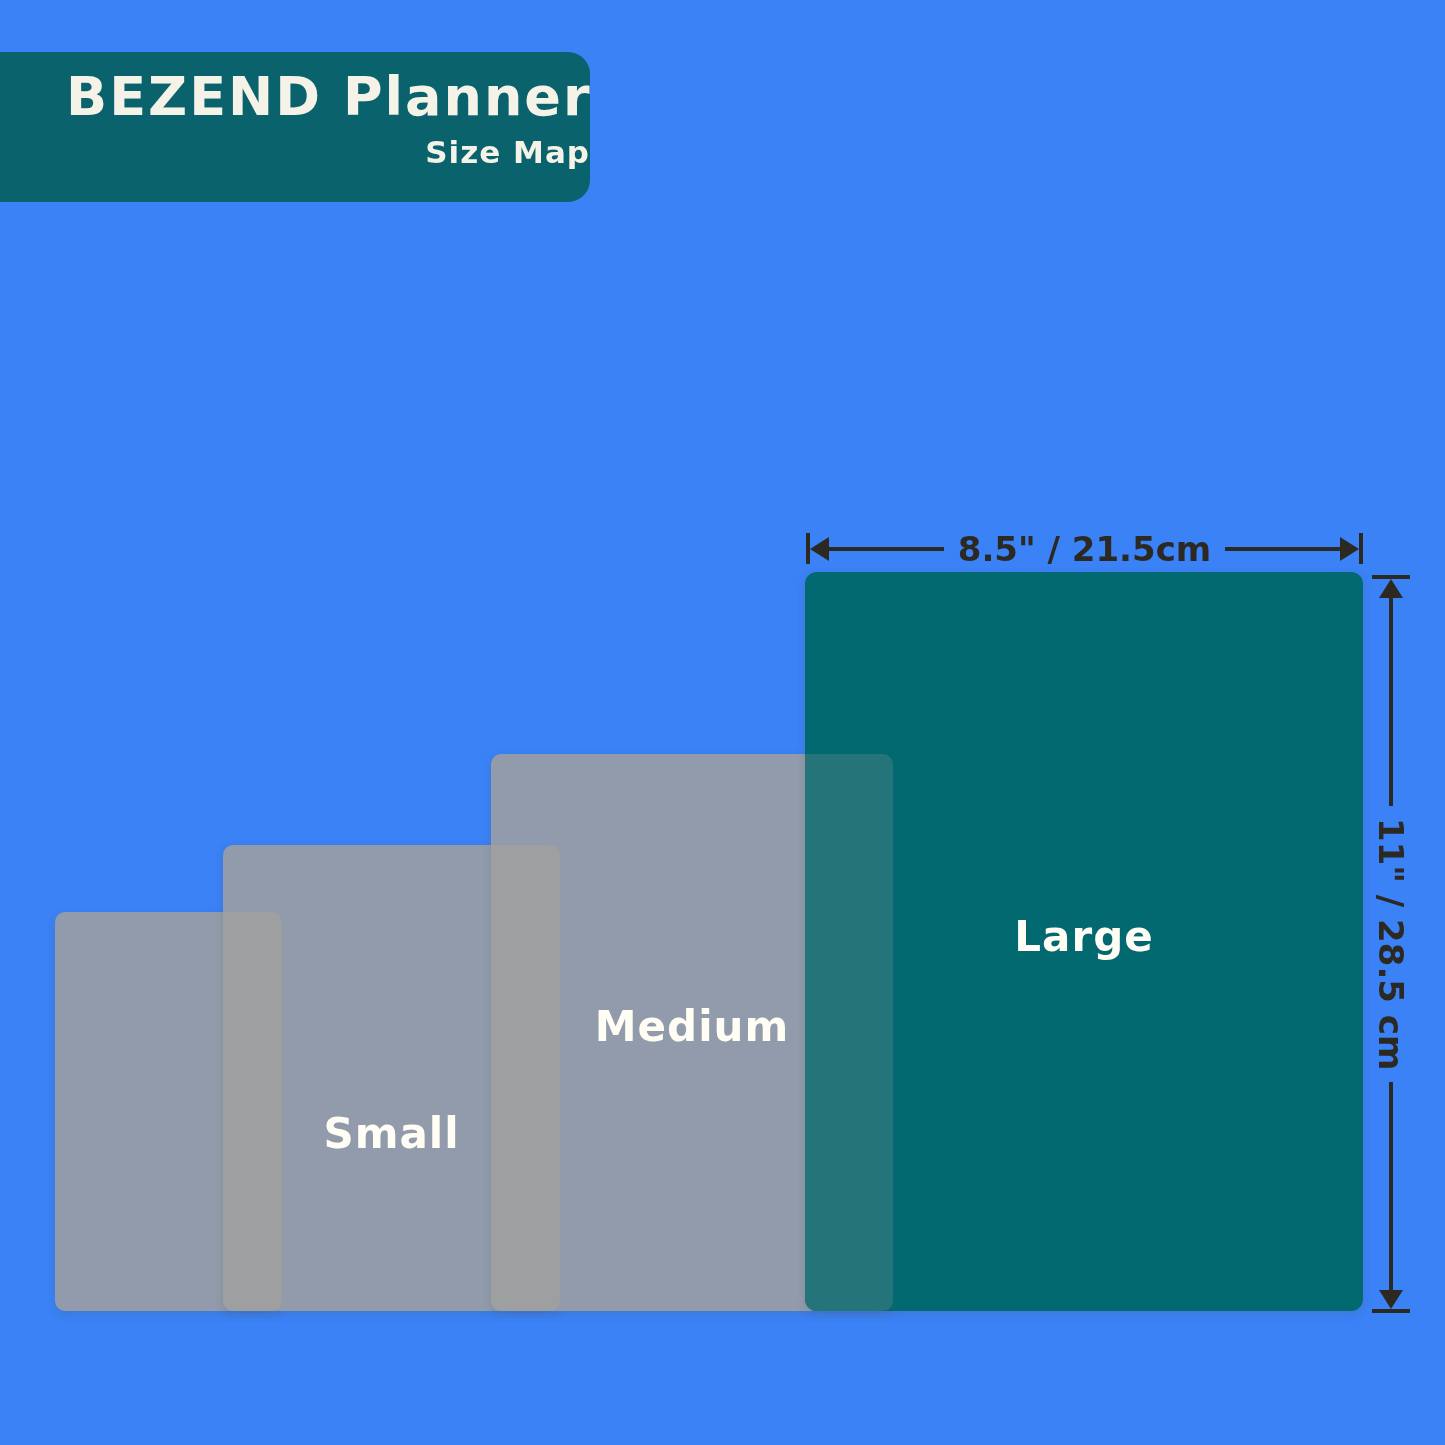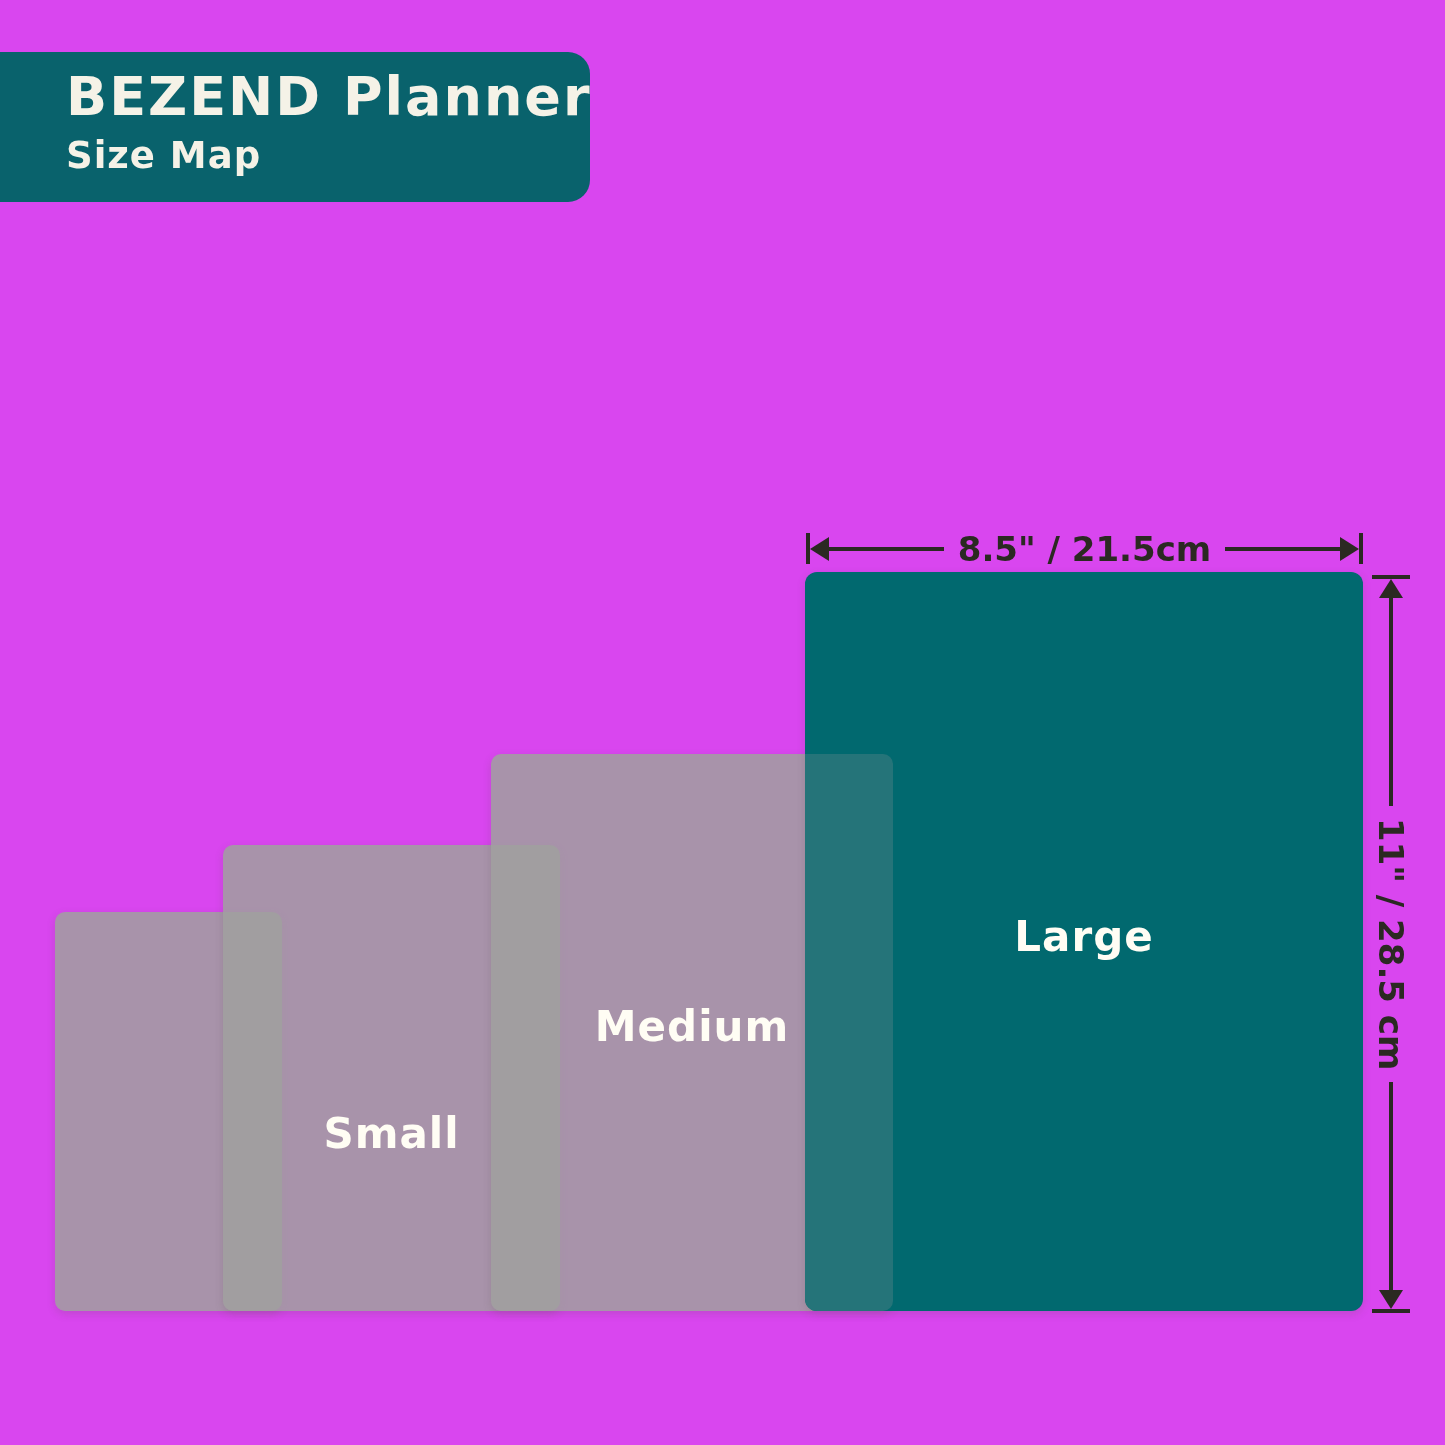--- a/index.html
+++ b/index.html
@@ -2,22 +2,23 @@
 <html><head>
 <meta charset="utf-8">
 <style>
   html, body { margin: 0; padding: 0; }
   body { font-family: "DejaVu Sans", sans-serif; }
 
   .canvas {
     position: relative;
     width: 1445px;
     height: 1445px;
-    background: #d946ef;
+    background: #3b82f6;
     overflow: hidden;
+    text-align: right;
   }
 
   
   .header-card {
     position: absolute;
     left: -22px;
     top: 52px;
     width: 612px;
     height: 150px;
     background: #09626C;
@@ -31,21 +32,21 @@
   .header-title {
     color: #F5F2E7;
     font-size: 54px;
     font-weight: bold;
     letter-spacing: 2px;
     line-height: 1.15;
     white-space: nowrap;
   }
   .header-subtitle {
     color: #F5F2E7;
-    font-size: 37px;
+    font-size: 31px;
     font-weight: bold;
     letter-spacing: 1px;
     margin-top: 6px;
     white-space: nowrap;
   }
 
   
   .rect {
     position: absolute;
     border-radius: 10px;

